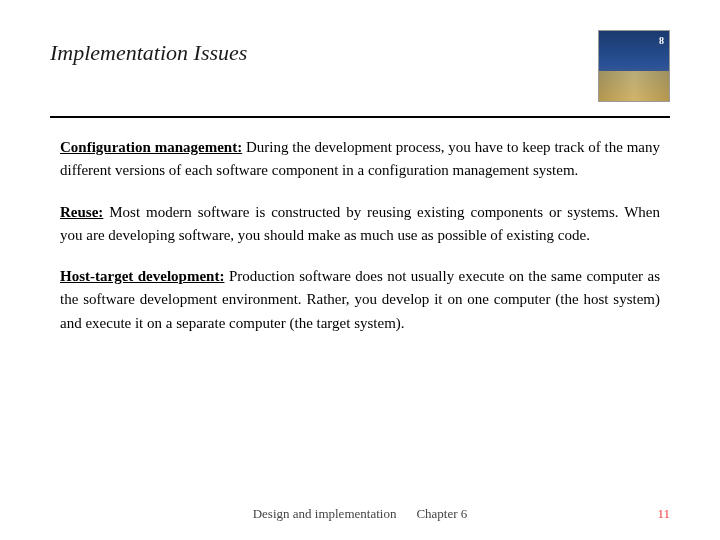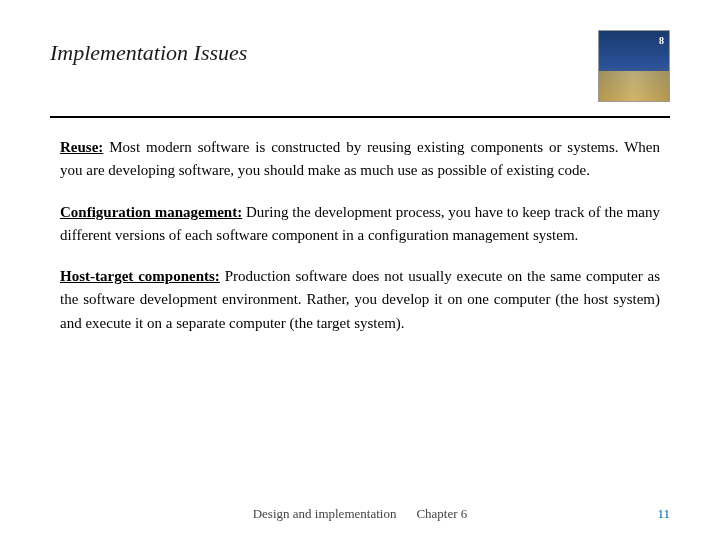--- a/index.html
+++ b/index.html
@@ -114,21 +114,21 @@
       font-size: 13px;
       color: #444;
       display: flex;
       gap: 20px;
     }
 
     .footer-right {
       position: absolute;
       right: 50px;
       font-size: 13px;
-      color: #0369a1;
+      color: #ef4444;
     }
   </style>
 </head>
 <body>
 
 <div class="slide-container">
 
   <div class="header-area">
     <h1 class="slide-title">Implementation Issues</h1>
     <div class="book-image">
@@ -136,29 +136,29 @@
       <div class="book-cover-overlay"></div>
       <span class="book-number">8</span>
     </div>
   </div>
 
   <hr class="divider-line">
 
   <div class="content-area">
 
     <div class="content-block">
+      <span class="term-label">Configuration management:</span><span> During the development process, you have to keep track of the many different versions of each software component in a configuration management system.</span>
+    </div>
+
+    <div class="content-block">
       <span class="term-label">Reuse:</span><span> Most modern software is constructed by reusing existing components or systems. When you are developing software, you should make as much use as possible of existing code.</span>
     </div>
 
     <div class="content-block">
-      <span class="term-label">Configuration management:</span><span> During the development process, you have to keep track of the many different versions of each software component in a configuration management system.</span>
-    </div>
-
-    <div class="content-block">
-      <span class="term-label">Host-target components:</span><span> Production software does not usually execute on the same computer as the software development environment. Rather, you develop it on one computer (the host system) and execute it on a separate computer (the target system).</span>
+      <span class="term-label">Host-target development:</span><span> Production software does not usually execute on the same computer as the software development environment. Rather, you develop it on one computer (the host system) and execute it on a separate computer (the target system).</span>
     </div>
 
   </div>
 
   <div class="footer-area">
     <div class="footer-text">
       <span>Design and implementation</span>
       <span>Chapter 6</span>
     </div>
     <div class="footer-right">11</div>

